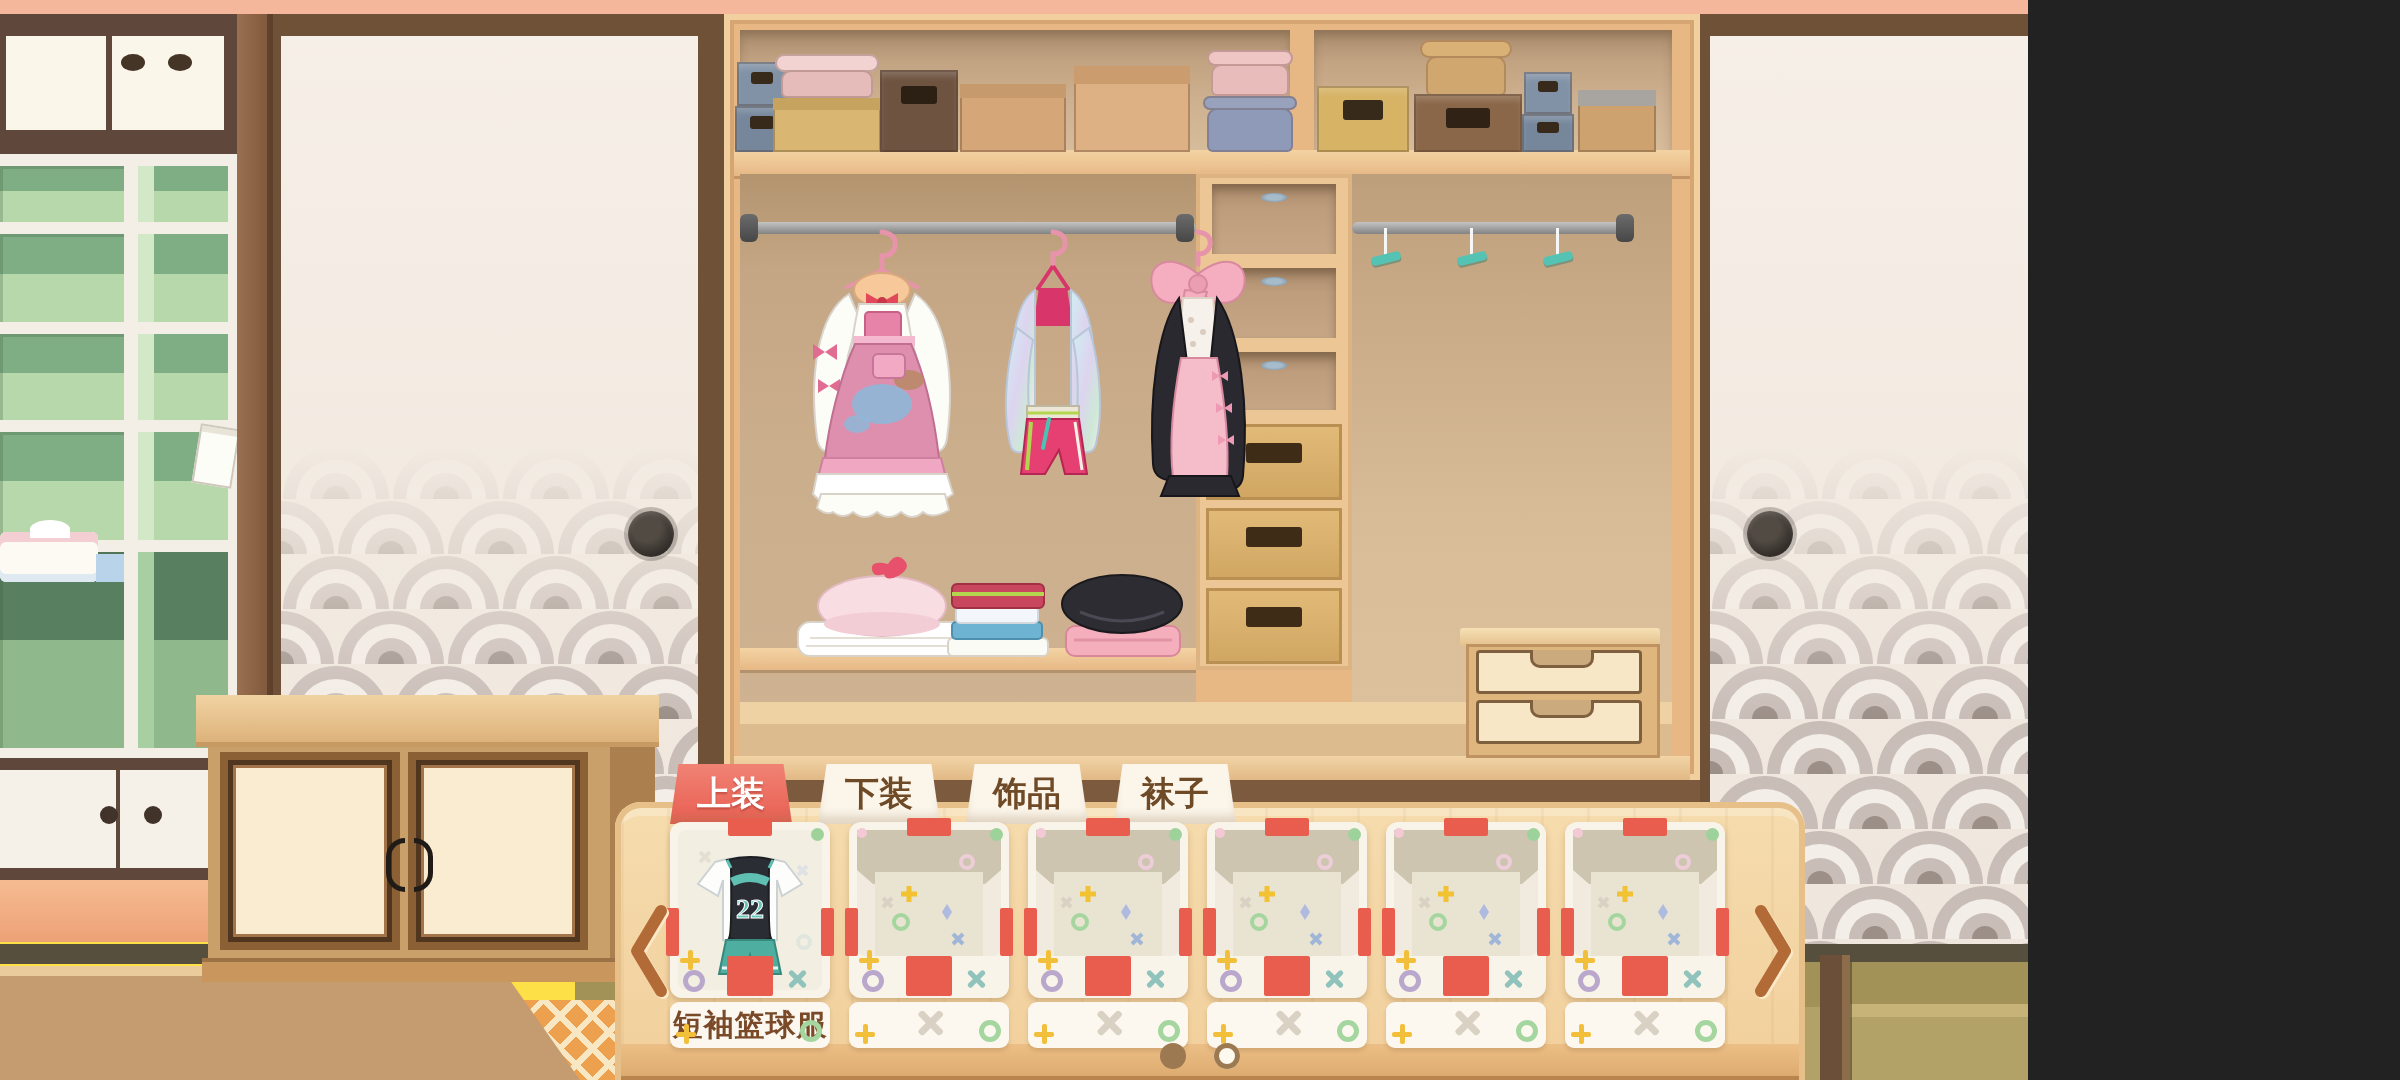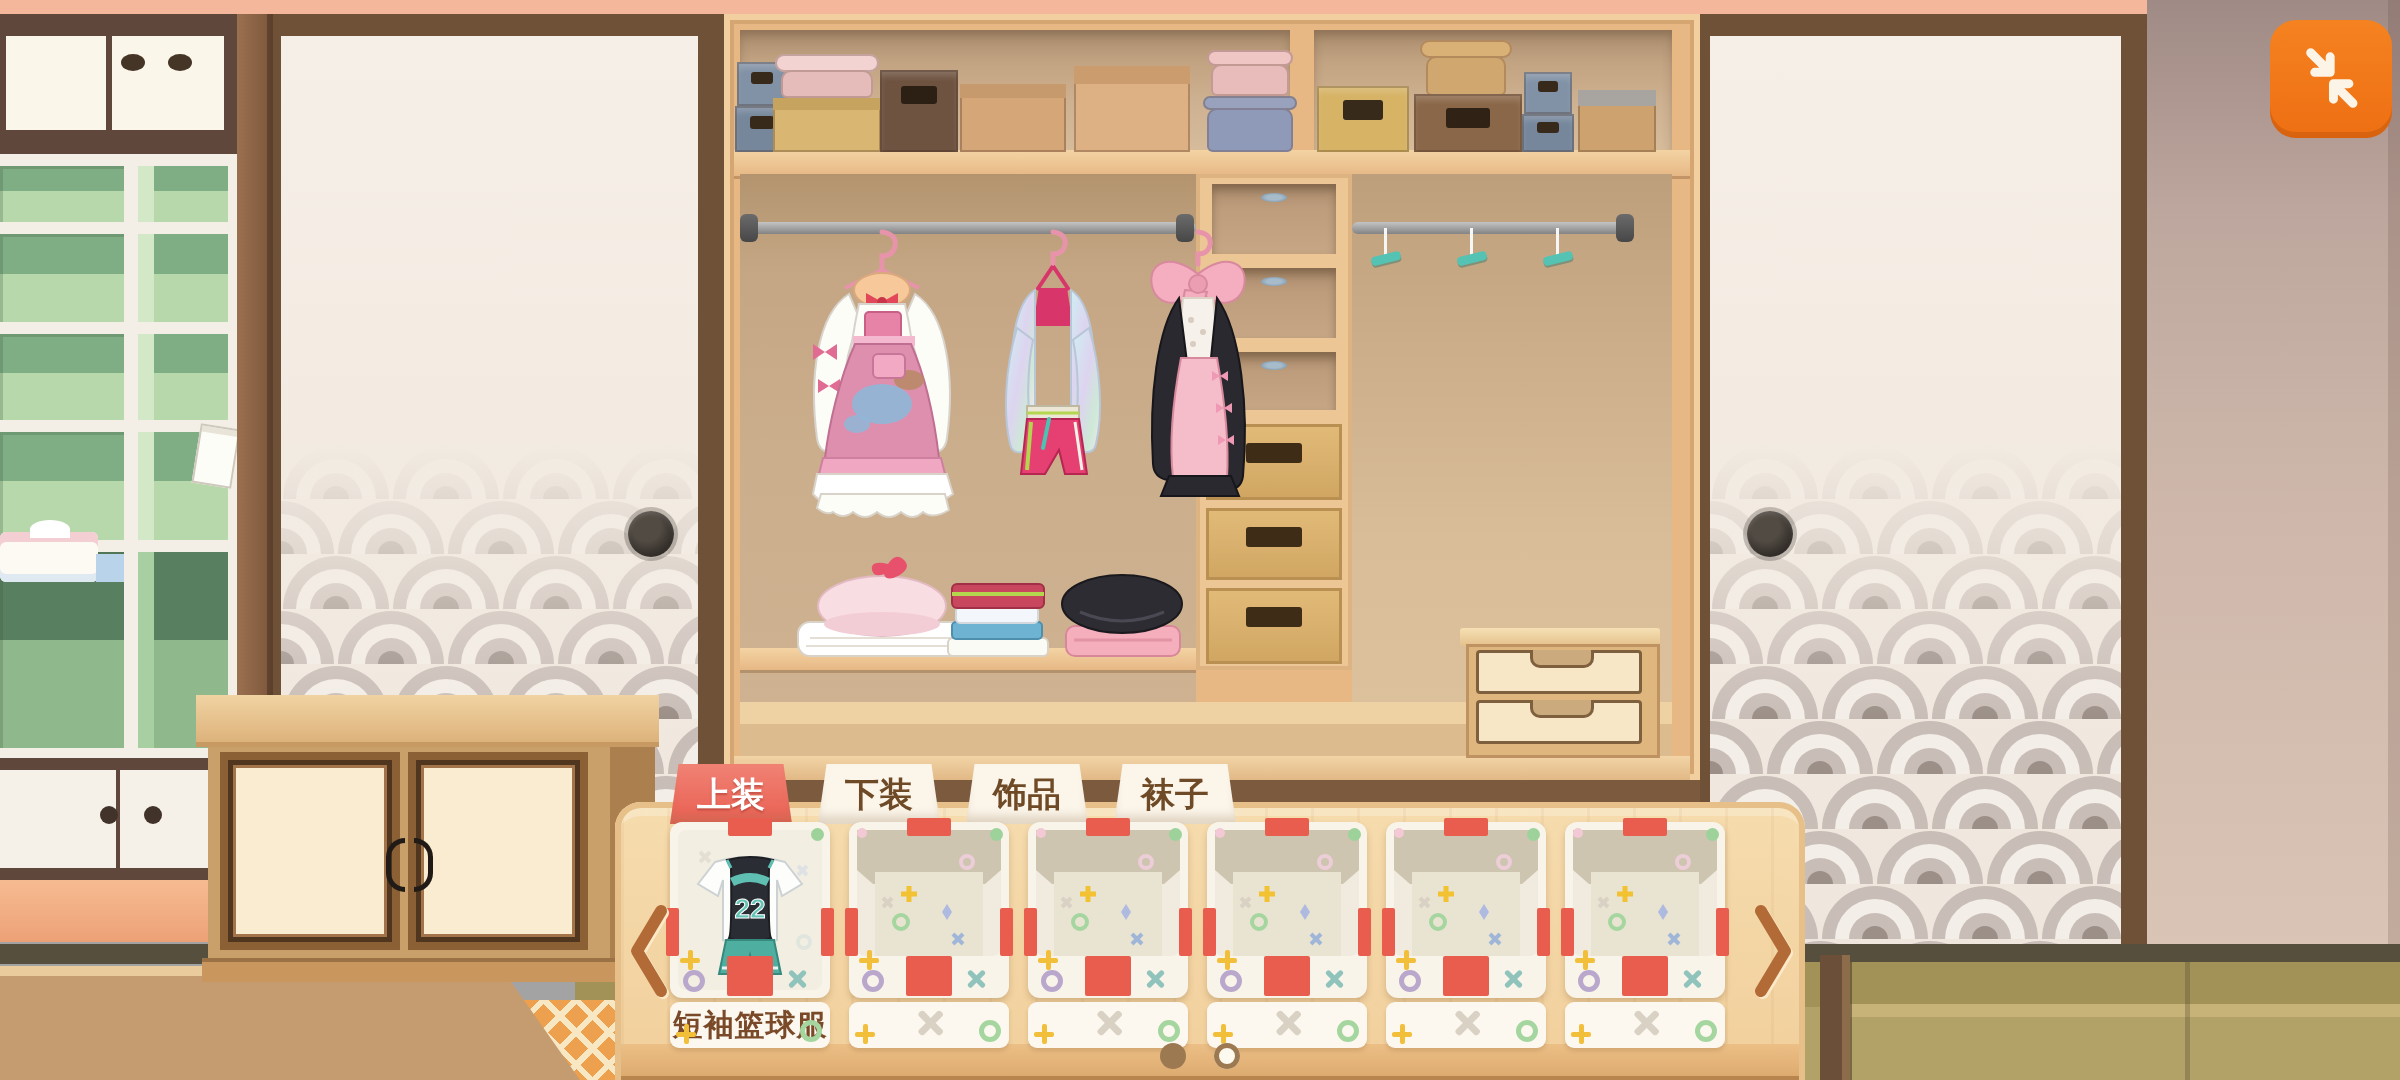--- a/index.html
+++ b/index.html
@@ -1,18 +1,18 @@
 <!DOCTYPE html>
 <html><head>
 <meta charset="utf-8">
 <style>
   html,body{margin:0;padding:0;background:#222;}
-  .scene{position:relative;width:2400px;height:1080px;overflow:hidden;
-         font-family:Liberation Sans, sans-serif;
-         background:#a3a3a3;}
+  .scene{position:relative;width:2028px;height:1080px;overflow:hidden;
+         font-family:Liberation Serif, serif;
+         background:#fde047;}
   .abs{position:absolute;}
 
   
   .top-strip{left:0;top:0;width:2400px;height:14px;background:#f5b79c;box-shadow:0 2px 0 rgba(120,70,50,.35);}
   .right-wall{left:2147px;top:0;width:253px;height:950px;
     background:linear-gradient(180deg,#a08a85 0%,#bda69d 22%,#cfb8ab 55%,#d9c4b5 100%);
     box-shadow:inset -12px 0 0 rgba(90,60,50,.18), 0 6px 0 rgba(60,45,35,.45);}
   .pillar{left:237px;top:14px;width:36px;height:948px;background:linear-gradient(90deg,#9a7050,#7c5539);box-shadow:inset -6px 0 0 rgba(0,0,0,.25);}
 
   

